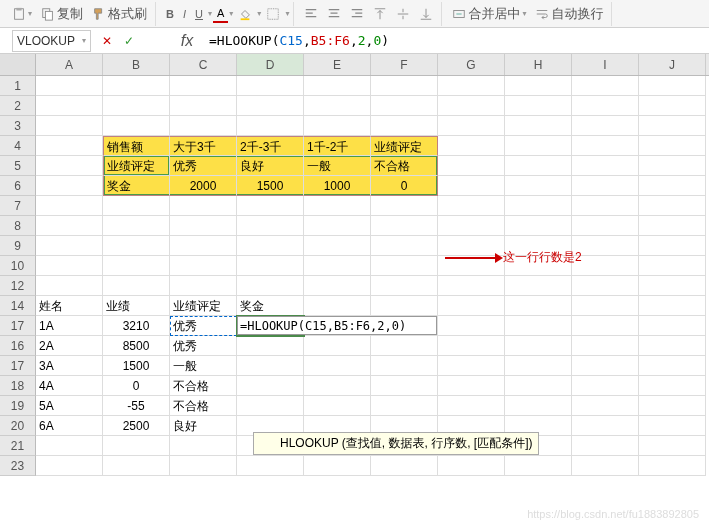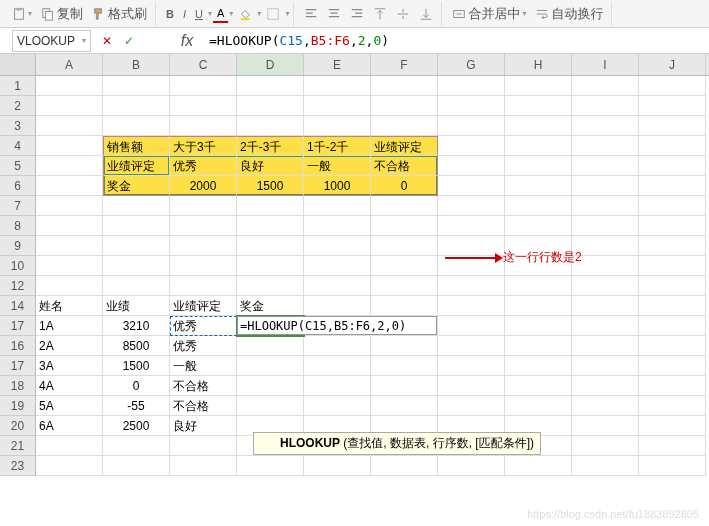--- a/index.html
+++ b/index.html
@@ -46,21 +46,21 @@
     .active-cell { outline: 2px solid #4a8a4a; outline-offset: -1px; background: #fff; z-index: 3; }
     
     .arrow-annotation { position: absolute; top: 195px; left: 445px; display: flex; align-items: center; gap: 8px; z-index: 10; }
     .arrow-line { width: 50px; height: 2px; background: #c00; position: relative; }
     .arrow-line::after { content: ''; position: absolute; right: -8px; top: -4px; border-left: 8px solid #c00; border-top: 5px solid transparent; border-bottom: 5px solid transparent; }
     .arrow-text { color: #c00; font-size: 12px; }
     
     .inline-formula { position: absolute; left: 0; top: 0; background: #fff; padding: 0 2px; font-family: Consolas, monospace; font-size: 12px; white-space: nowrap; z-index: 4; border: 1px solid #999; min-width: 200px; height: 19px; line-height: 18px; }
     
     .tooltip { position: absolute; background: #ffffe8; border: 1px solid #aaa; padding: 2px 6px; font-size: 12px; white-space: nowrap; z-index: 20; }
-    .tooltip b { font-weight: bold; padding-left: 20px; }
+    .tooltip b { font-weight: normal; padding-left: 20px; }
     
     .watermark { position: absolute; right: 10px; bottom: 6px; color: #ddd; font-size: 11px; font-family: Arial; }
   </style>
 </head>
 <body>
 
 <div class="toolbar">
   <div class="tool-group">
     <span class="tool-btn">
       <svg class="tool-icon" viewBox="0 0 16 16">

